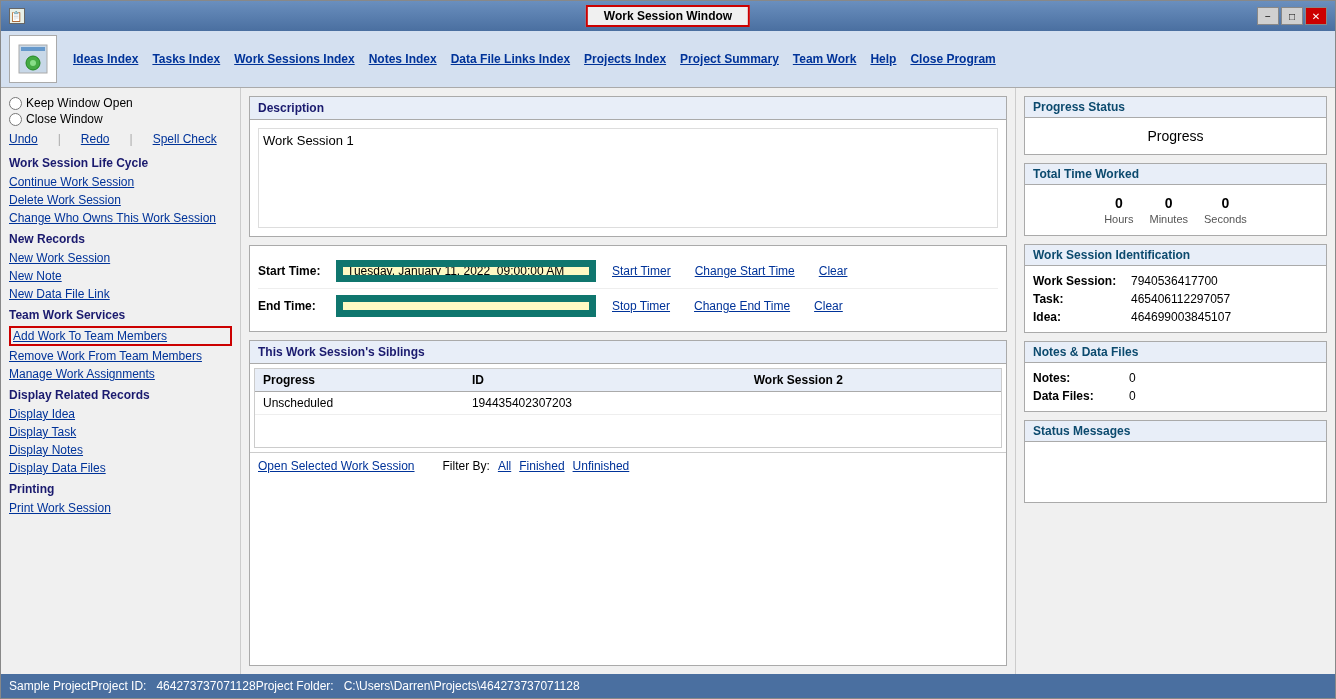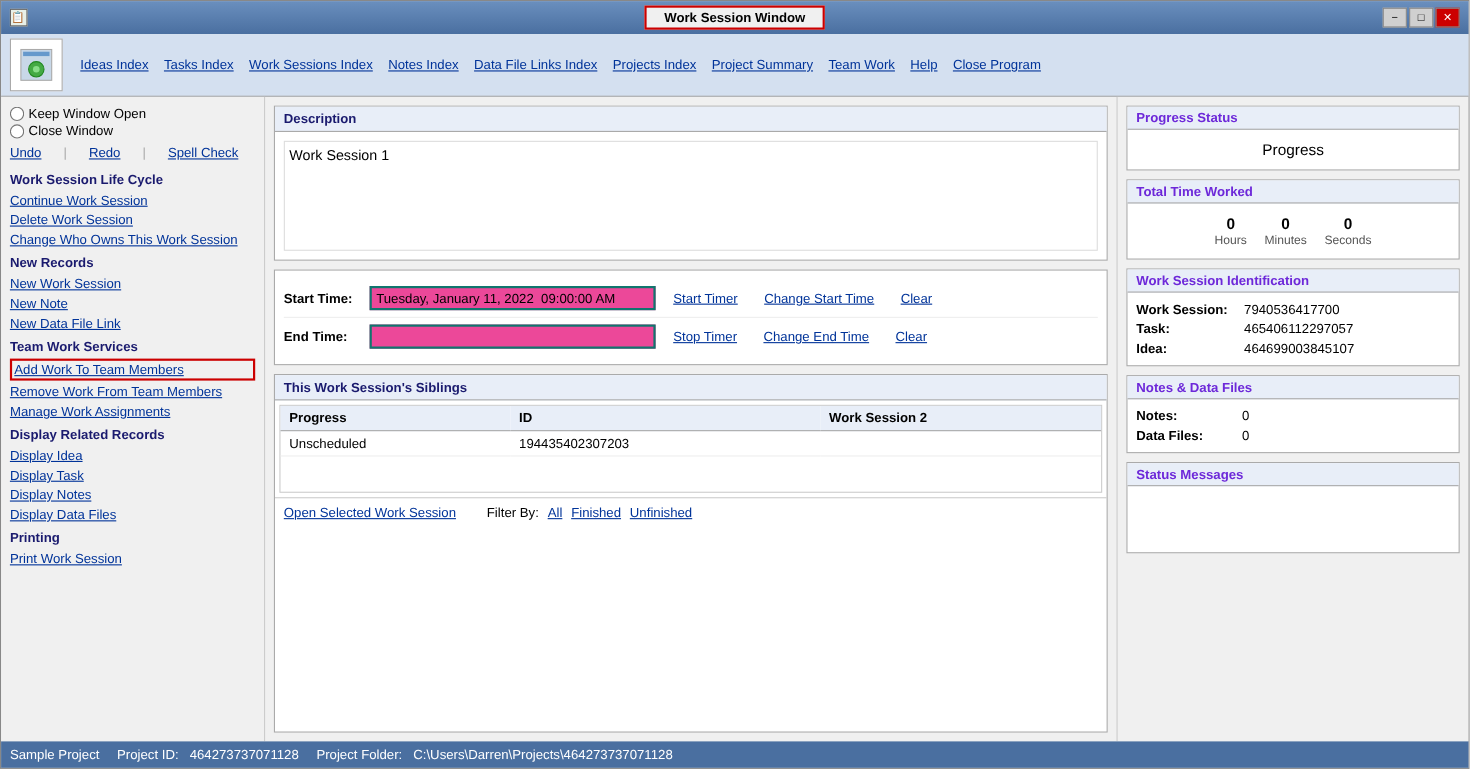--- a/index.html
+++ b/index.html
@@ -95,20 +95,21 @@
       flex-shrink: 0;
     }
     .nav-logo svg { width: 32px; height: 32px; }
     .nav-link {
       color: #003399;
       text-decoration: underline;
       cursor: pointer;
       padding: 2px 6px;
       font-size: 12px;
       white-space: nowrap;
+      font-weight: bold;
     }
     .main-content {
       display: flex;
       flex: 1;
       overflow: hidden;
     }
     .sidebar {
       width: 240px;
       background: #f0f0f0;
       padding: 8px;
@@ -195,22 +196,22 @@
     }
     .time-row:last-child { border-bottom: none; }
     .time-label {
       width: 70px;
       font-size: 12px;
       font-weight: bold;
     }
     .time-value-box {
       width: 200px;
       height: 22px;
-      border: 2px solid #0f766e;
-      background: #ec4899;
+      border: 7px solid #0f766e;
+      background: #fef9c3;
       padding: 2px 4px;
       font-size: 12px;
     }
     .time-action-link {
       color: #003399;
       text-decoration: underline;
       cursor: pointer;
       font-size: 12px;
       padding: 0 8px;
     }
@@ -259,21 +260,21 @@
     .info-box {
       border: 1px solid #aaa;
       background: white;
       margin-bottom: 8px;
     }
     .info-box-header {
       background: #e8eef8;
       padding: 3px 8px;
       font-weight: bold;
       font-size: 12px;
-      color: #6d28d9;
+      color: #0c4a6e;
       border-bottom: 1px solid #aaa;
     }
     .info-box-body {
       padding: 6px 8px;
     }
     .progress-status-value {
       font-size: 14px;
       text-align: center;
       padding: 4px;
       color: #000;
@@ -322,21 +323,20 @@
     .notes-label {
       font-weight: bold;
       width: 80px;
     }
     .status-bar {
       background: #4a6fa0;
       height: 24px;
       display: flex;
       align-items: center;
       padding: 0 8px;
-      gap: 16px;
       flex-shrink: 0;
     }
     .status-text {
       color: white;
       font-size: 12px;
     }
   </style>
 </head>
 <body>
 

